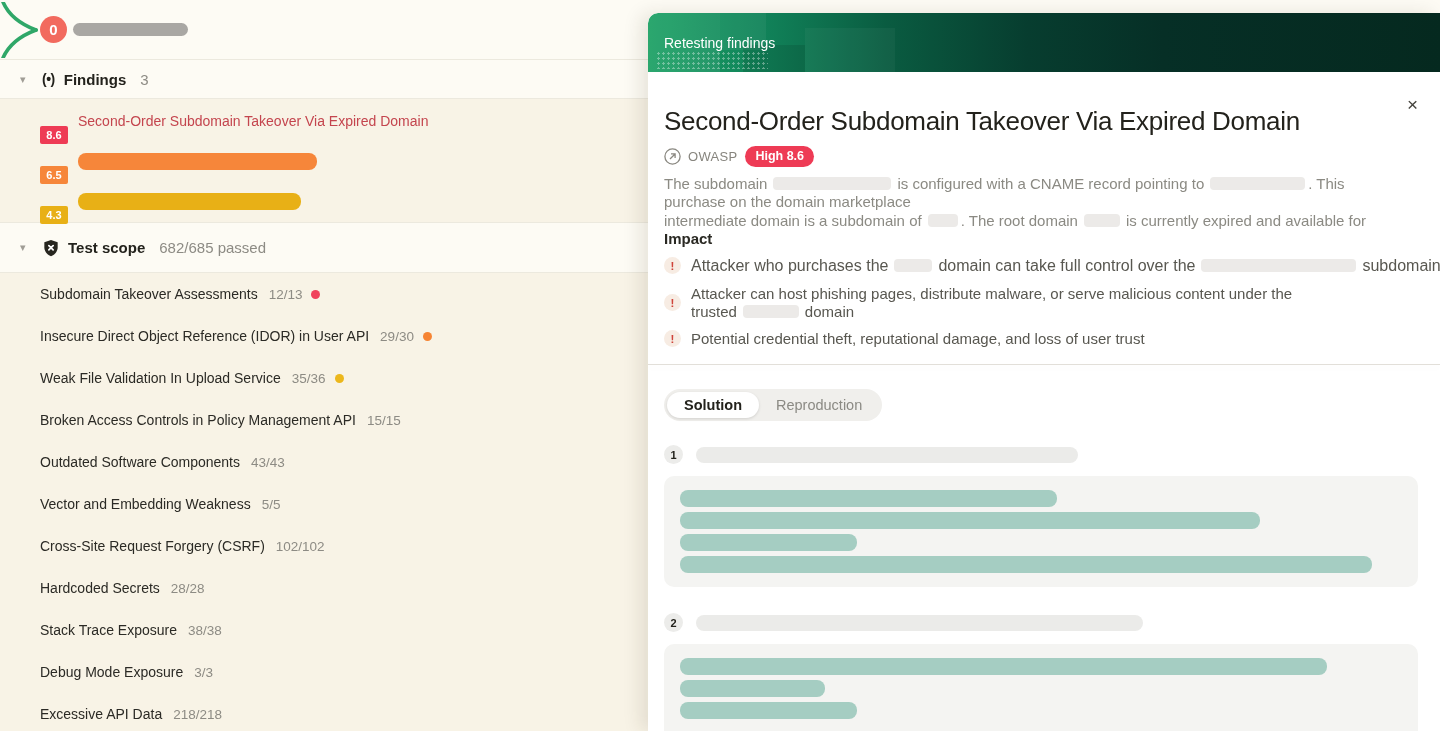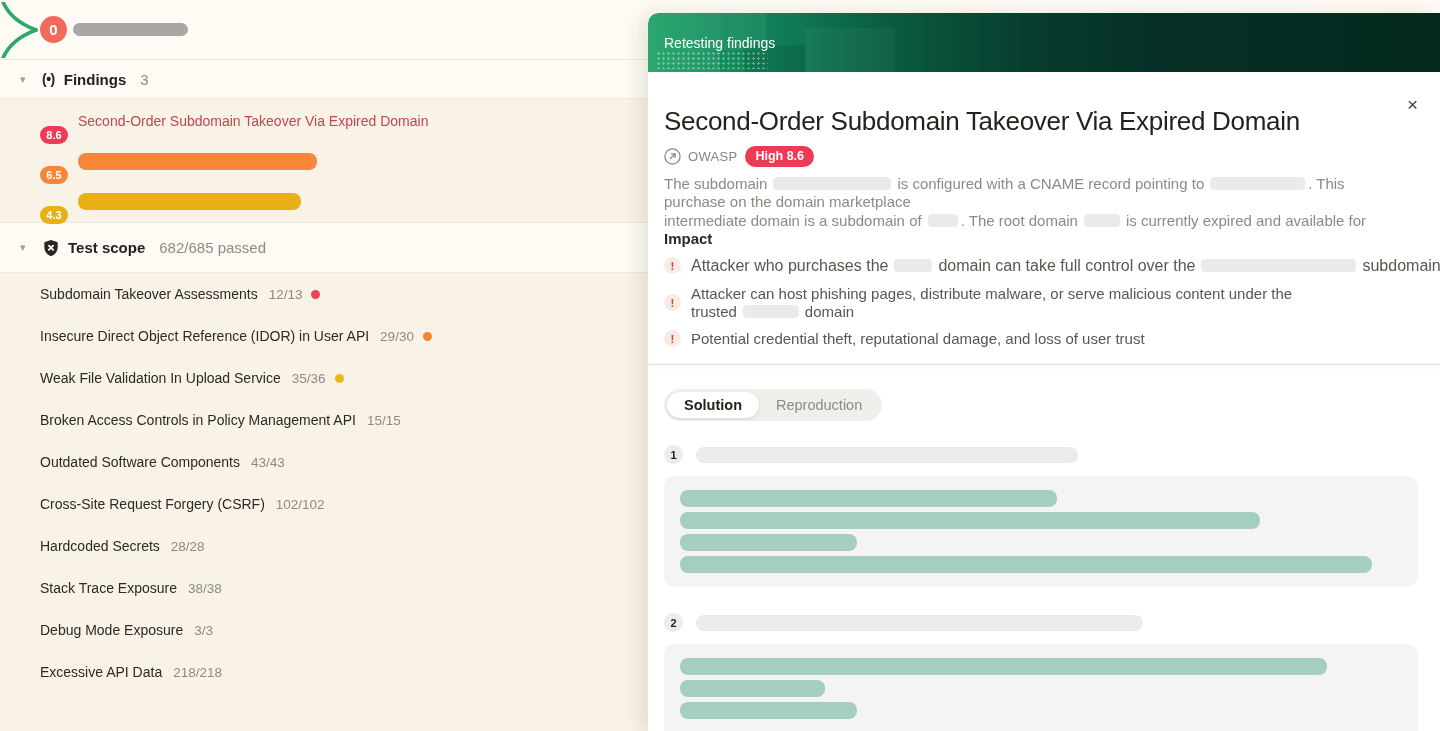--- a/index.html
+++ b/index.html
@@ -19,21 +19,21 @@
   .findings-header { height:39px; }
   .scope-header { height:50px; }
   .chevron { margin-left:20px; width:13px; font-size:11px; color:#a09d95; }
   .paren-icon { margin-left:9px; font-size:14px; font-weight:700; color:#23221c; letter-spacing:-0.5px; }
   .shield-icon { margin-left:10px; display:flex; }
   .section-label { margin-left:9px; font-size:15px; font-weight:700; color:#23221c; }
   .section-count { margin-left:14px; font-size:15px; color:#8d8b84; }
 
   .findings-list { height:124px; background:#f8f3e6; border-bottom:1px solid #ece9de; padding-top:2px; }
   .finding-row { height:40px; display:flex; align-items:center; padding-left:40px; cursor:pointer; }
-  .sev-badge { min-width:28px; height:18px; border-radius:9px; color:#fff; font-size:11px; font-weight:700;
+  .sev-badge { min-width:28px; height:18px; border-radius:2px; color:#fff; font-size:11px; font-weight:700;
     display:flex; align-items:center; justify-content:center; padding:0 6px;margin-top:28px; }
   .sev-high { background:#ee3b55; }
   .sev-med  { background:#f6863a; }
   .sev-low  { background:#e8b016; }
   .finding-title { margin-left:10px; font-size:14px; font-weight:500; color:#c4454e; }
   .finding-redacted { margin-left:10px; height:17px; border-radius:8px; }
   .bar-med { width:239px; background:#f6863a; }
   .bar-low { width:223px; background:#e8b016; }
 
   .scope-list { background:#f8f3e6; height:462px; }
@@ -168,20 +168,24 @@
       <span class="scope-count">35/36</span>
       <span class="dot dot-low"></span>
     </div>
     <div class="scope-row">
       <span class="scope-title">Broken Access Controls in Policy Management API</span>
       <span class="scope-count">15/15</span>
     </div>
     <div class="scope-row">
       <span class="scope-title">Outdated Software Components</span>
       <span class="scope-count">43/43</span>
+    </div>
+    <div class="scope-row">
+      <span class="scope-title">Vector and Embedding Weakness</span>
+      <span class="scope-count">5/5</span>
     </div>
     <div class="scope-row">
       <span class="scope-title">Cross-Site Request Forgery (CSRF)</span>
       <span class="scope-count">102/102</span>
     </div>
     <div class="scope-row">
       <span class="scope-title">Hardcoded Secrets</span>
       <span class="scope-count">28/28</span>
     </div>
     <div class="scope-row">

